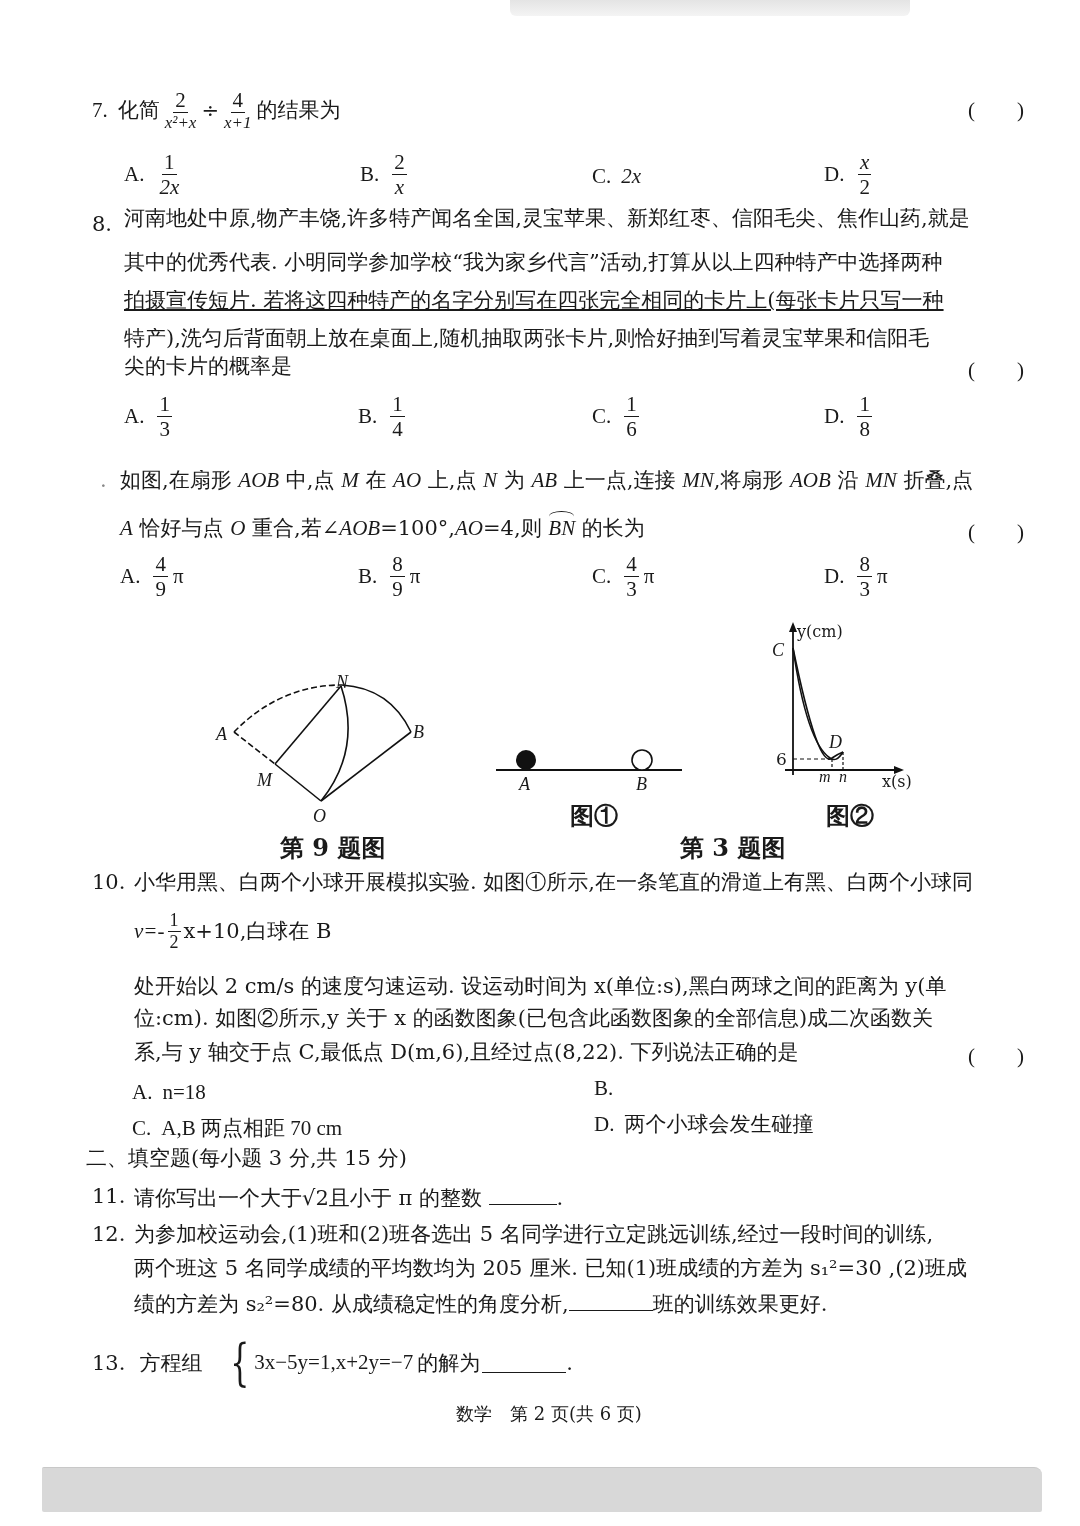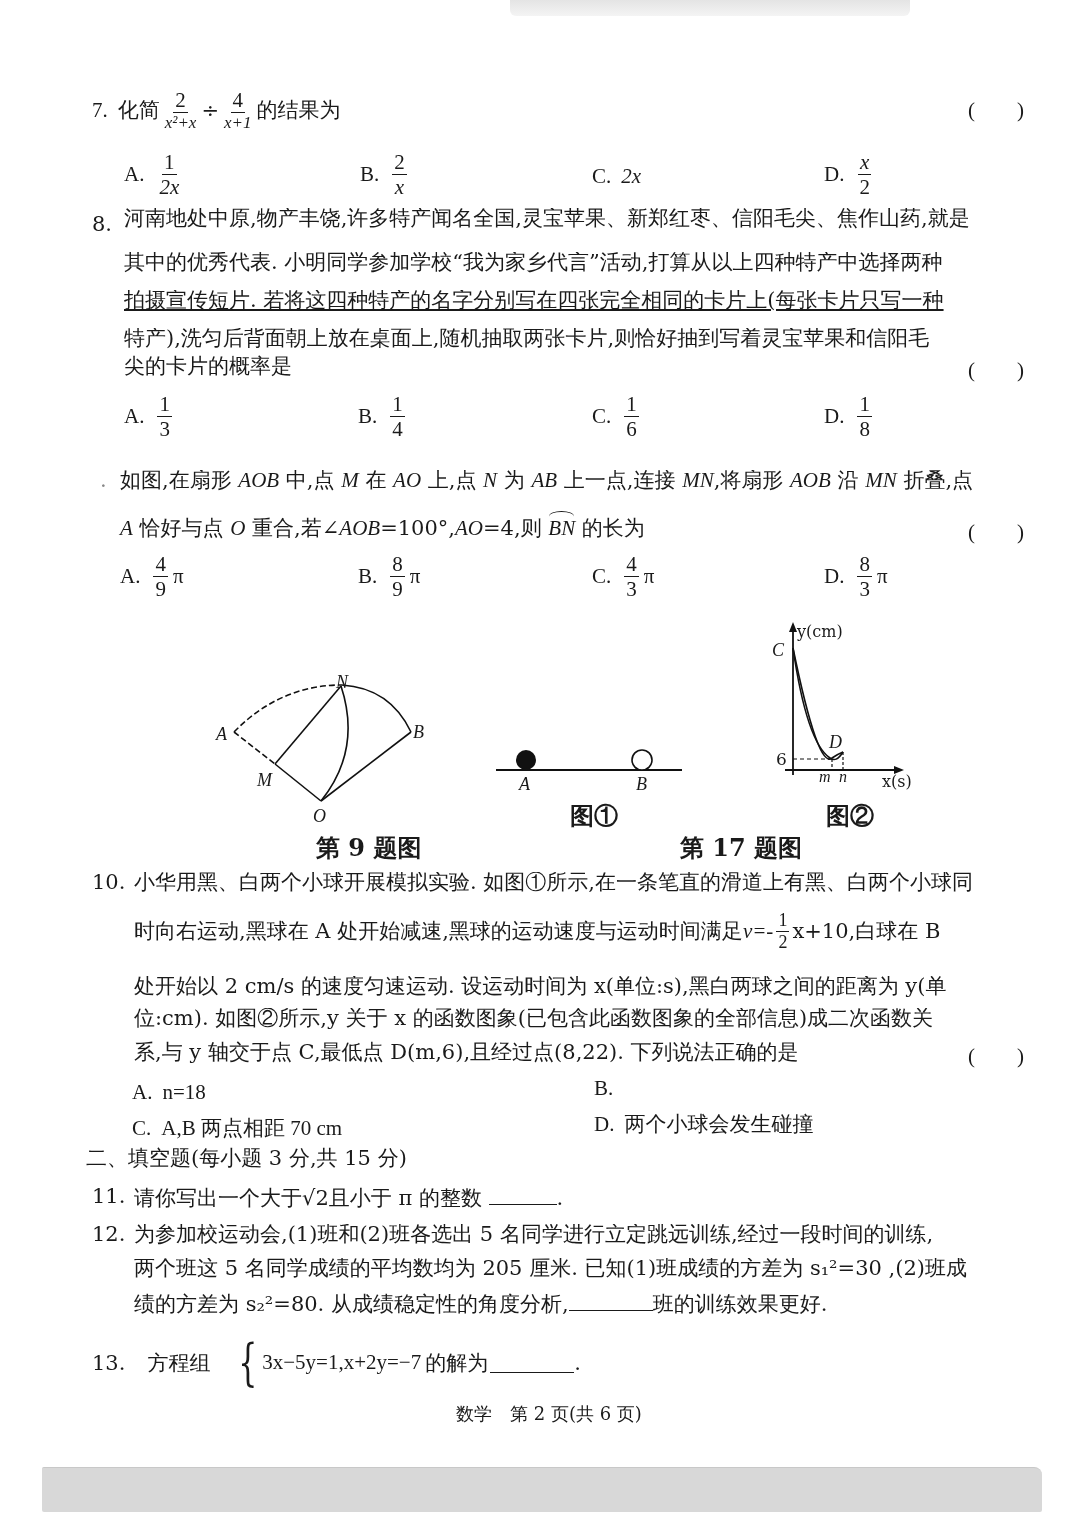--- a/index.html
+++ b/index.html
@@ -156,21 +156,21 @@
   <line x1="75" y1="104" x2="121" y2="141" stroke="#111" stroke-width="1.6"></line>
   <line x1="121" y1="141" x2="211" y2="72" stroke="#111" stroke-width="1.6"></line>
   <line x1="75" y1="104" x2="141" y2="26" stroke="#111" stroke-width="1.6"></line>
   <path d="M 141 26 Q 162 90 121 141" fill="none" stroke="#111" stroke-width="1.6"></path>
 </svg>
 <div class="abs i" style="left:216px;top:724px;font-size:18px;">A</div>
 <div class="abs i" style="left:413px;top:722px;font-size:18px;">B</div>
 <div class="abs i" style="left:336px;top:672px;font-size:18px;">N</div>
 <div class="abs i" style="left:257px;top:770px;font-size:18px;">M</div>
 <div class="abs i" style="left:313px;top:806px;font-size:18px;">O</div>
-<div class="cap" style="left:280px;top:832px;margin-left:36px;">第 9 题图</div>
+<div class="cap" style="left:280px;top:832px;">第 9 题图</div>
 
 <svg class="abs" style="left:490px;top:740px;" width="200" height="40">
   <line x1="6" y1="30" x2="192" y2="30" stroke="#111" stroke-width="2"></line>
   <circle cx="36" cy="20" r="10" fill="#111"></circle>
   <circle cx="152" cy="20" r="10" fill="#fff" stroke="#111" stroke-width="1.6"></circle>
 </svg>
 <div class="abs i" style="left:519px;top:774px;font-size:18px;">A</div>
 <div class="abs i" style="left:636px;top:774px;font-size:18px;">B</div>
 <div class="cap" style="left:570px;top:800px;">图①</div>
 
@@ -186,26 +186,25 @@
   <line x1="63" y1="132" x2="63" y2="150" stroke="#111" stroke-width="1.2" stroke-dasharray="3,2"></line>
 </svg>
 <div class="abs" style="left:797px;top:622px;font-size:16px;">y(cm)</div>
 <div class="abs i" style="left:772px;top:640px;font-size:18px;">C</div>
 <div class="abs i" style="left:829px;top:732px;font-size:18px;">D</div>
 <div class="abs" style="left:776px;top:749px;font-size:17px;">6</div>
 <div class="abs i" style="left:819px;top:768px;font-size:16px;">m</div>
 <div class="abs i" style="left:839px;top:768px;font-size:16px;">n</div>
 <div class="abs" style="left:882px;top:772px;font-size:16px;"><span>x(s)</span></div>
 <div class="cap" style="left:826px;top:800px;">图②</div>
-<div class="cap" style="left:680px;top:832px;">第 17 题图</div>
+<div class="cap" style="left:680px;top:832px;">第 3 题图</div>
 
 <div class="line" style="left:92px;top:872px;">10.</div>
 <div class="line" style="left:134px;top:872px;width:902px;overflow:hidden;">小华用黑、白两个小球开展模拟实验. 如图①所示,在一条笔直的滑道上有黑、白两个小球同</div>
 <div class="line" style="left:134px;top:910px;width:902px;overflow:hidden;display:flex;align-items:center;">
-  <span>时向右运动,黑球在 A 处开始减速,黑球的运动速度与运动时间满足 </span>
   <span class="i">v=-</span>
   <span class="frac" style="font-size:18px">
       <span class="num">1</span>
       <span class="den">2</span>
     </span>
   <span>x+10,白球在 B</span>
 </div>
 <div class="line" style="left:134px;top:976px;width:902px;overflow:hidden;">处开始以 2 cm/s 的速度匀速运动. 设运动时间为 x(单位:s),黑白两球之间的距离为 y(单</div>
 <div class="line" style="left:134px;top:1008px;width:902px;overflow:hidden;">位:cm). 如图②所示,y 关于 x 的函数图象(已包含此函数图象的全部信息)成二次函数关</div>
 <div class="line" style="left:134px;top:1042px;">系,与 y 轴交于点 C,最低点 D(m,6),且经过点(8,22). 下列说法正确的是</div>
@@ -236,21 +235,21 @@
 </div>
 
 <div class="line" style="left:92px;top:1224px;">12.</div>
 <div class="line" style="left:134px;top:1224px;width:902px;overflow:hidden;">为参加校运动会,(1)班和(2)班各选出 5 名同学进行立定跳远训练,经过一段时间的训练,</div>
 <div class="line" style="left:134px;top:1258px;width:902px;overflow:hidden;">两个班这 5 名同学成绩的平均数均为 205 厘米. 已知(1)班成绩的方差为 s₁²=30 ,(2)班成</div>
 <div class="line" style="left:134px;top:1292px;">
   <span>绩的方差为 s₂²=80. 从成绩稳定性的角度分析,</span><span class="blank" style="width:84px"></span><span>班的训练效果更好.</span>
 </div>
 
 <div class="line" style="left:92px;top:1338px;display:flex;align-items:center;">
-  <span style="margin-right:22px;">13.</span>
+  <span style="margin-right:14px;">13.</span>
   <span style="margin-right:22px;">方程组</span>
   <span class="brace">
     <span class="b">{</span>
     <span class="eqs">
         <span>3x−5y=1,</span>
         <span>x+2y=−7</span>
       </span>
   </span>
   <span style="margin-left:4px">的解为</span>
   <span class="blank" style="width:84px;margin-left:2px"></span>

